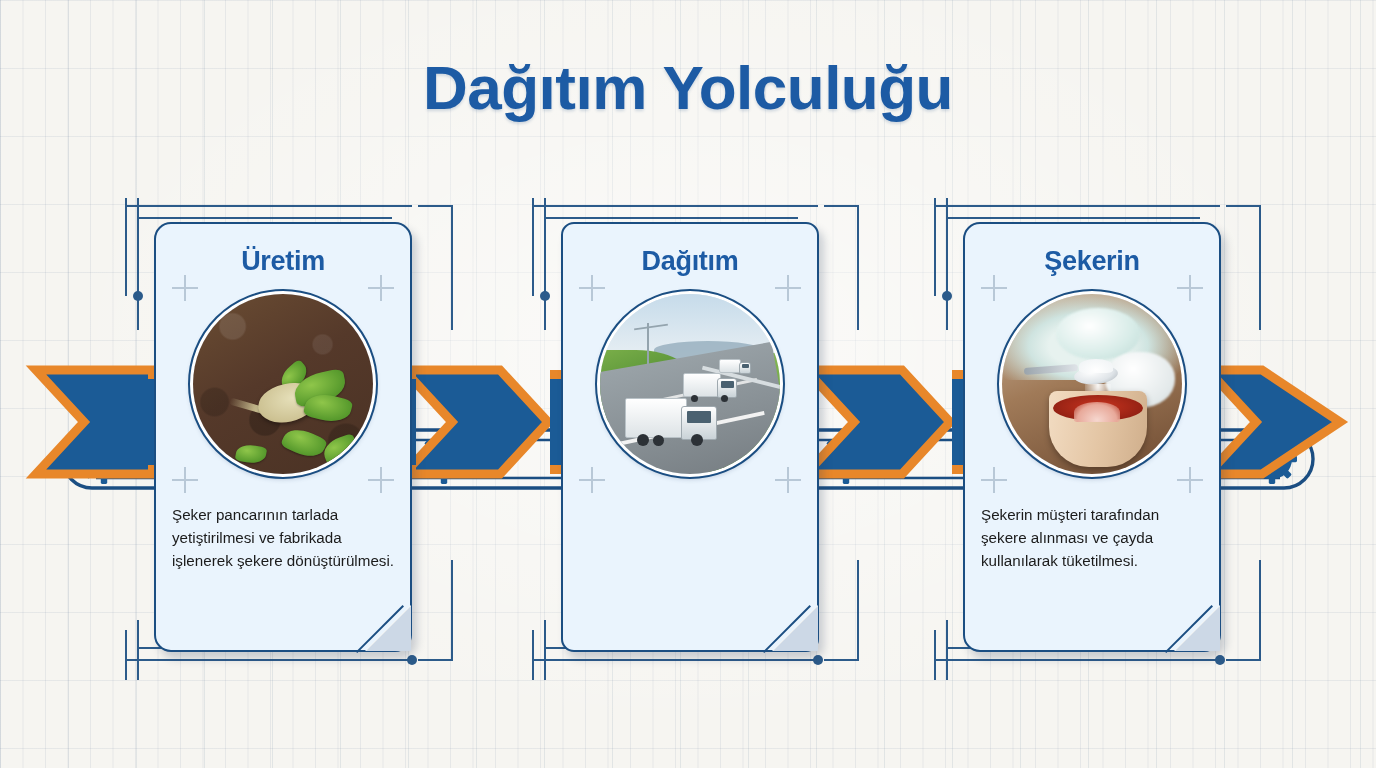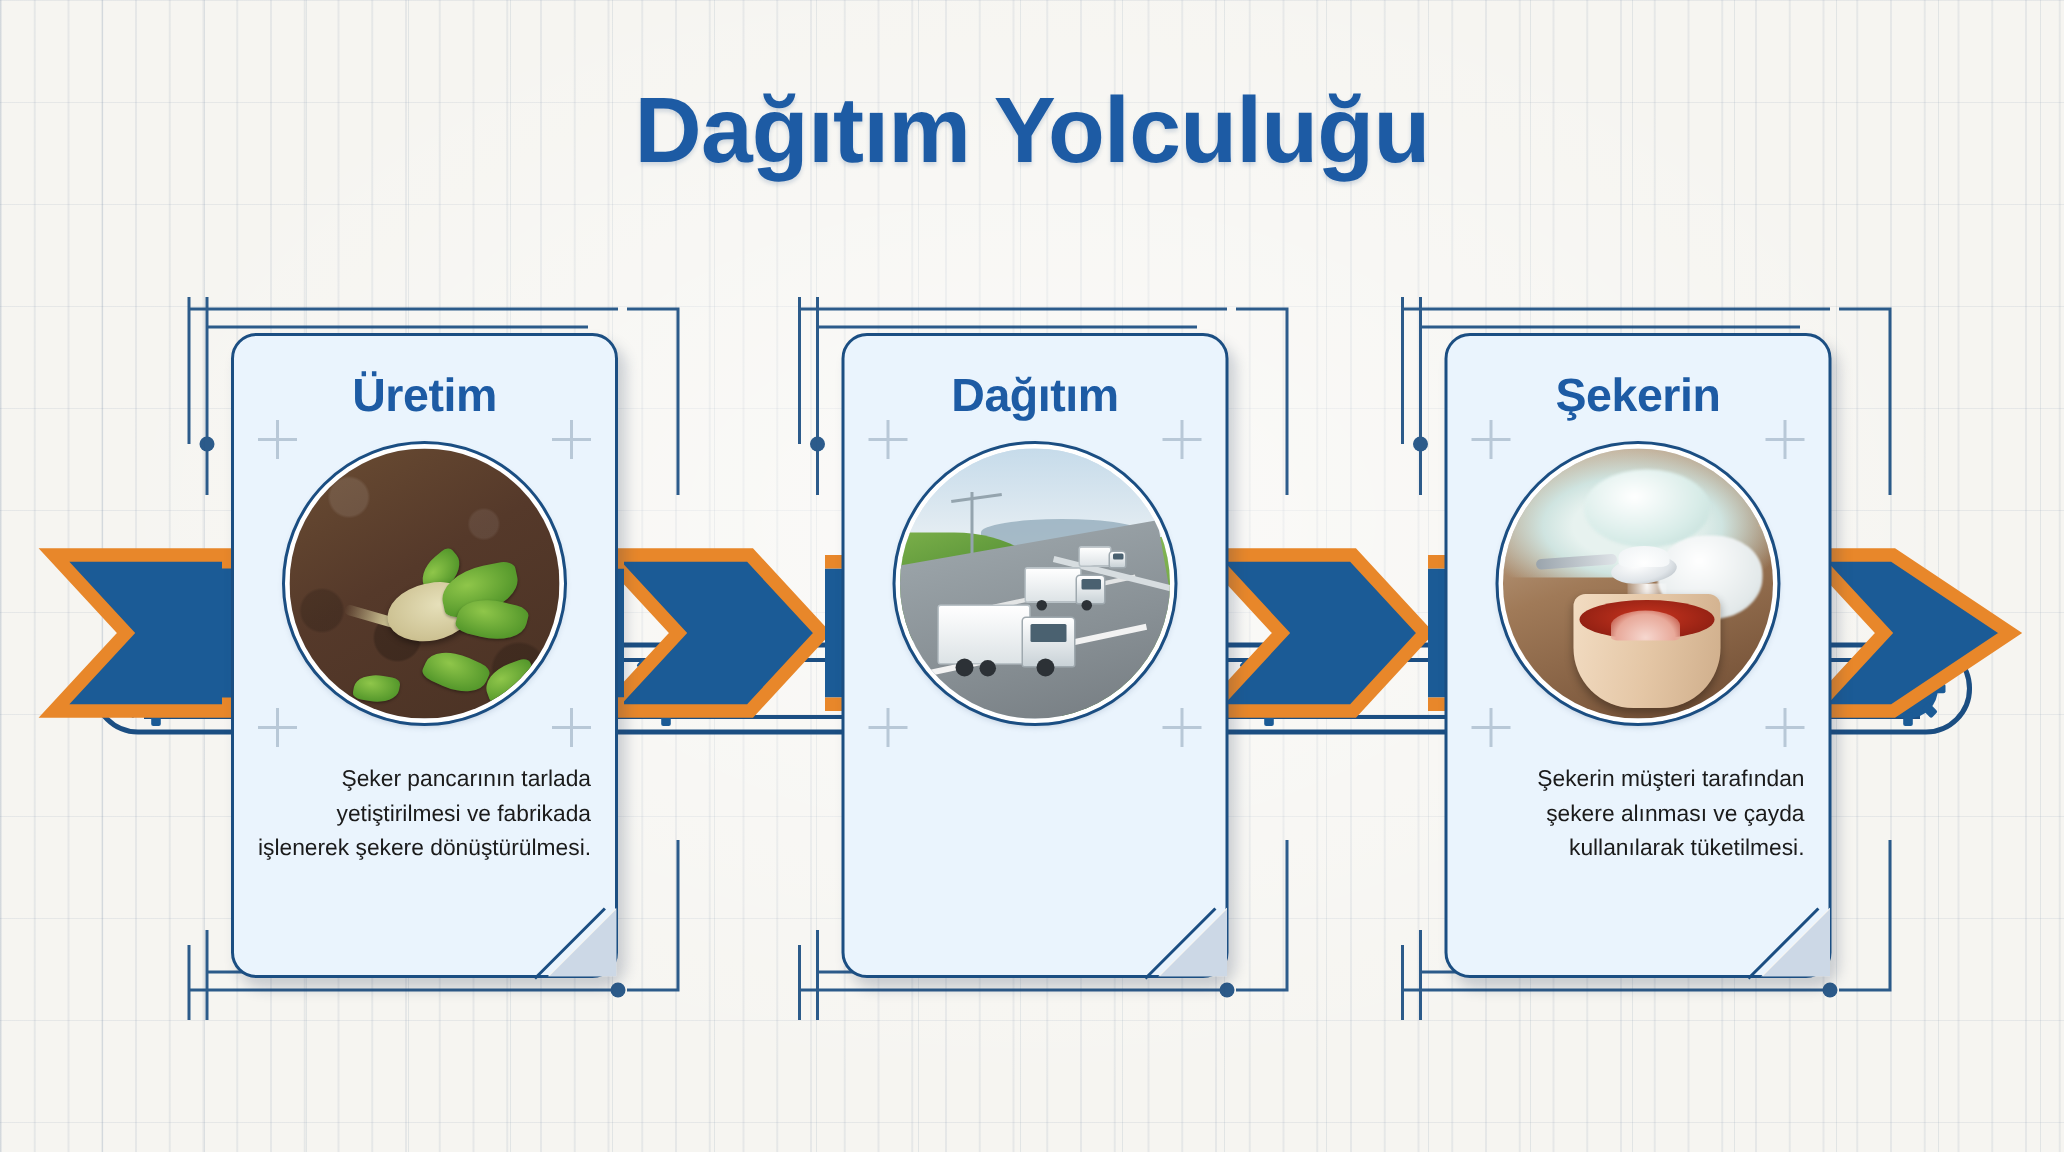--- a/index.html
+++ b/index.html
@@ -83,27 +83,27 @@
     width: 258px;
     height: 430px;
     top: 222px;
     background: #eaf4fd;
     border: 2.4px solid #1b4e82;
     border-radius: 17px;
     box-shadow: 5px 7px 9px rgba(40,60,90,0.22);
     z-index: 8;
   }
   #card-0 { left: 154px; }
-  #card-1 { left: 561px; }
+  #card-1 { left: 561px; border-radius: 13px; }
   #card-2 { left: 963px; }
 
   .card-title {
     text-align: center;
     margin-top: 22px;
-    font-size: 31px;
+    font-size: 27px;
     font-weight: bold;
     color: #1d5ba4;
     letter-spacing: -0.3px;
   }
 
   .card-photo-wrap {
     position: relative;
     width: 186px;
     height: 186px;
     margin: 14px auto 0 auto;
@@ -132,21 +132,21 @@
   }
   .xhair::before { left: 0; top: 12px; width: 26px; height: 1.6px; }
   .xhair::after  { top: 0; left: 12px; height: 26px; width: 1.6px; }
   .xh-tl { left: -18px;  top: -16px; }
   .xh-tr { right: -18px; top: -16px; }
   .xh-bl { left: -18px;  bottom: -16px; }
   .xh-br { right: -18px; bottom: -16px; }
 
   .card-text {
     margin: 26px 16px 0 16px;
-    text-align: right;
+    text-align: left;
     font-size: 15.2px;
     line-height: 1.52;
     color: #1b1b1b;
   }
 
   
   .fold {
     position: absolute;
     right: -1px;
     bottom: -1px;

